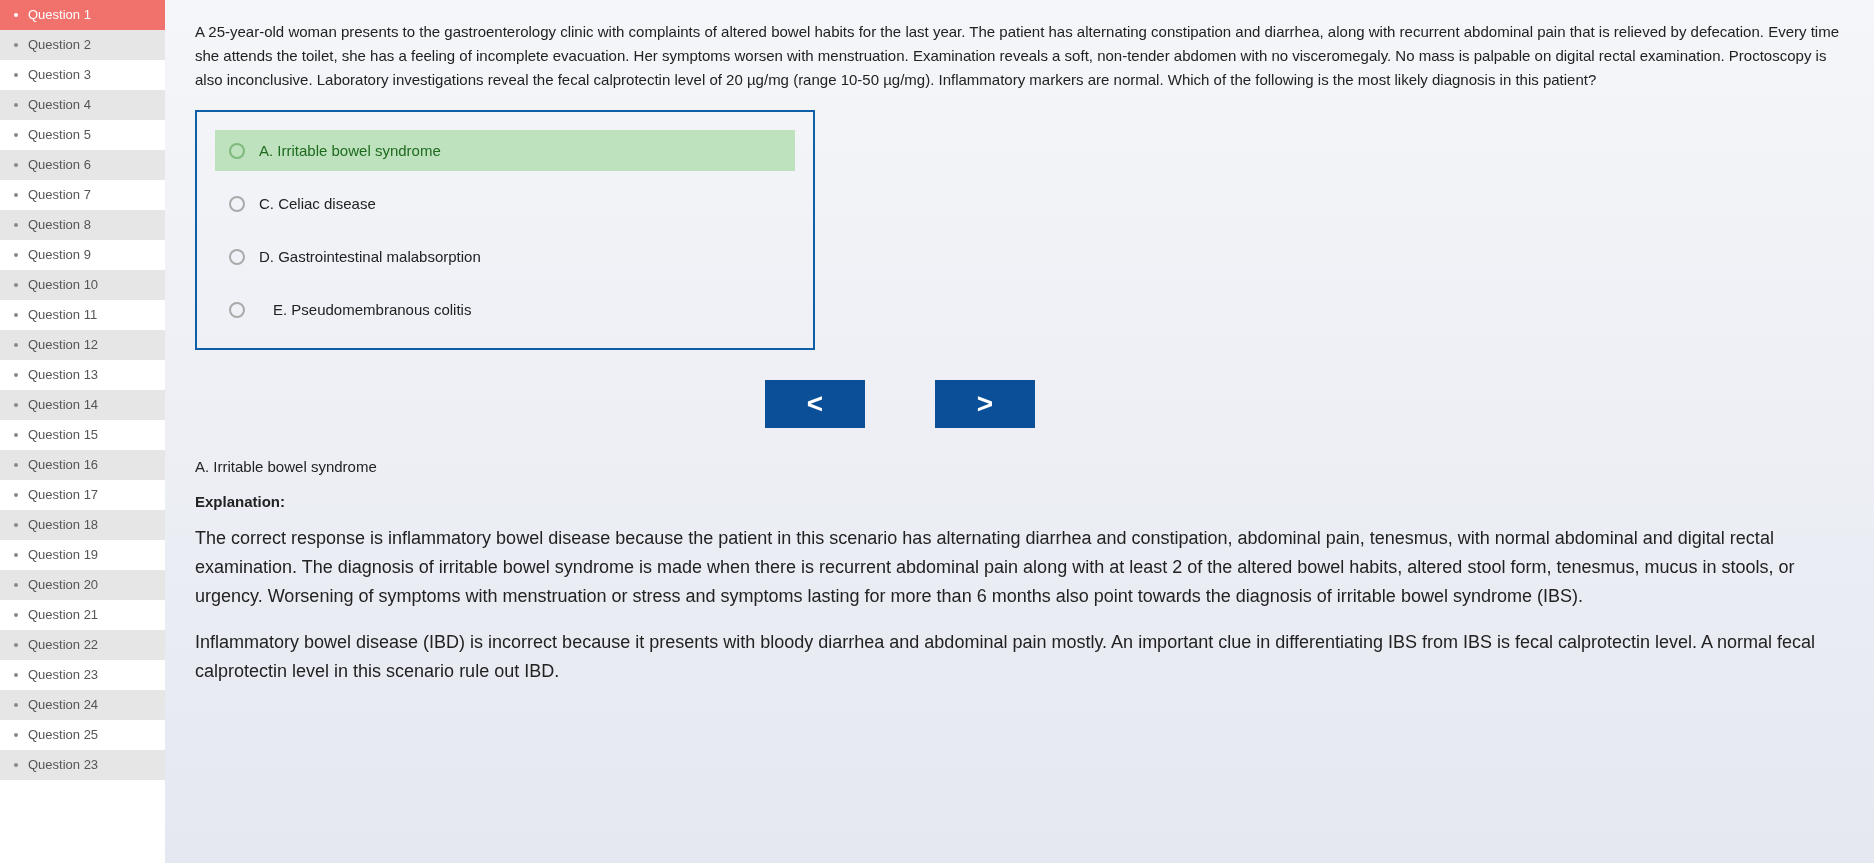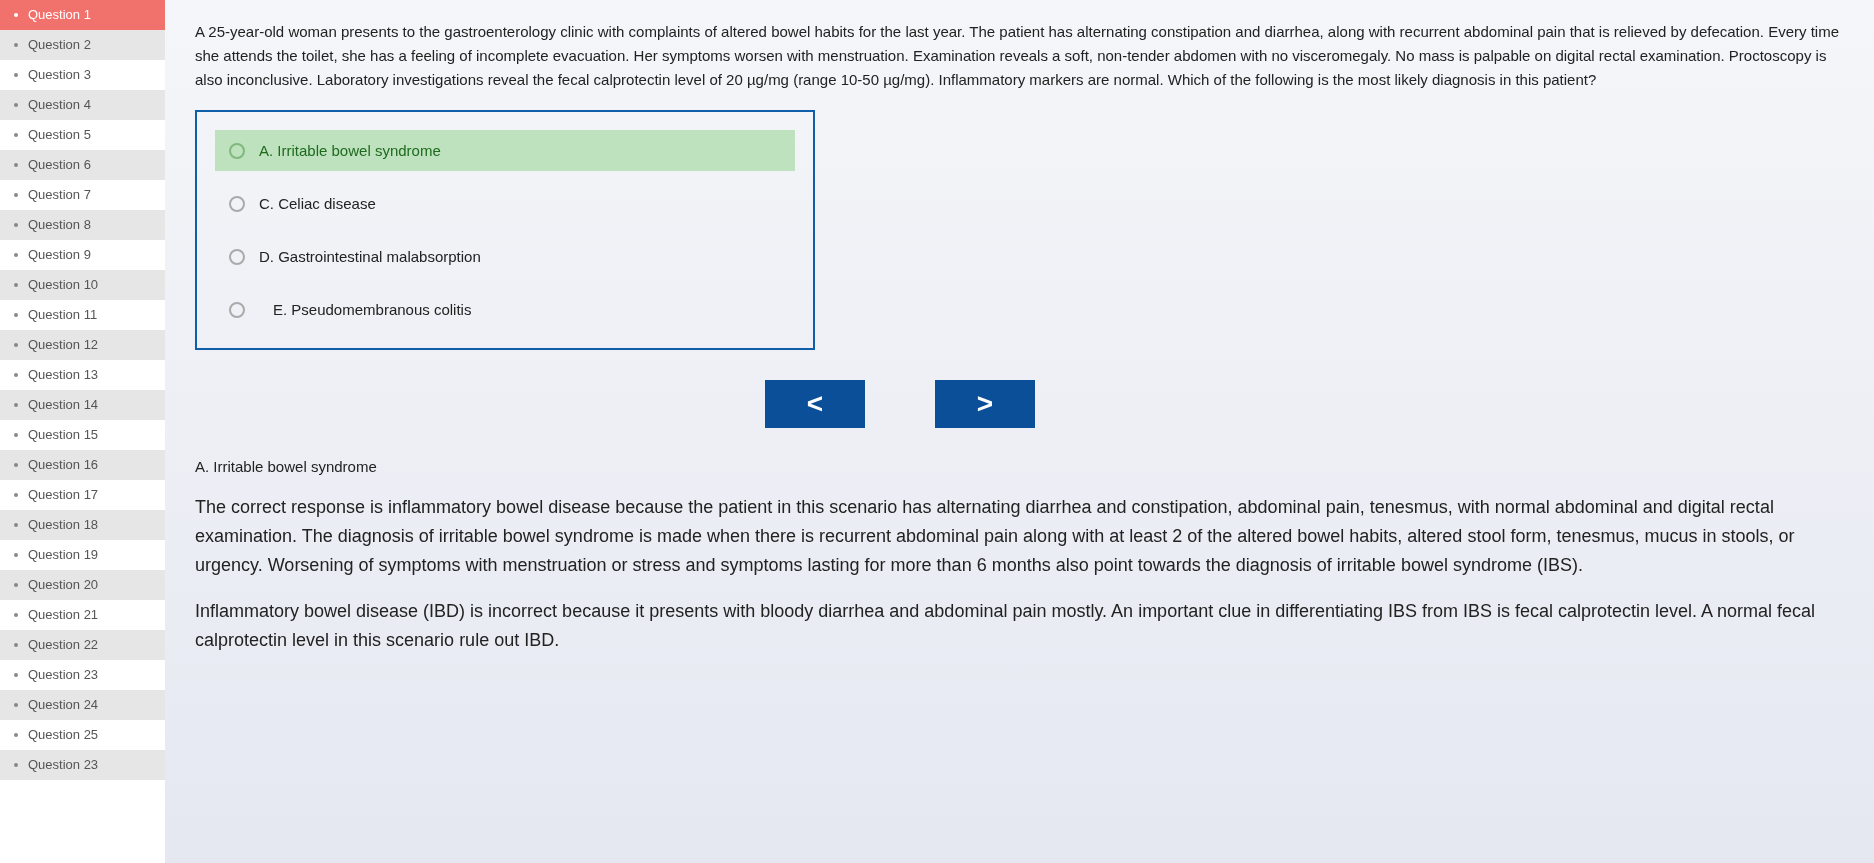--- a/index.html
+++ b/index.html
@@ -235,18 +235,19 @@
         <span class="otext">E. Pseudomembranous colitis</span>
       </div>
     </div>
 
   <div class="nav-row">
     <button class="nav-btn">&lt;</button>
     <button class="nav-btn">&gt;</button>
   </div>
 
   <p class="answer-heading">A. Irritable bowel syndrome</p>
+  <p class="explanation-label">Explanation:</p>
   <div class="explanation-body" id="explanation">
       <p>The correct response is inflammatory bowel disease because the patient in this scenario has alternating diarrhea and constipation, abdominal pain, tenesmus, with normal abdominal and digital rectal examination. The diagnosis of irritable bowel syndrome is made when there is recurrent abdominal pain along with at least 2 of the altered bowel habits, altered stool form, tenesmus, mucus in stools, or urgency. Worsening of symptoms with menstruation or stress and symptoms lasting for more than 6 months also point towards the diagnosis of irritable bowel syndrome (IBS).</p>
       <p>Inflammatory bowel disease (IBD) is incorrect because it presents with bloody diarrhea and abdominal pain mostly. An important clue in differentiating IBS from IBS is fecal calprotectin level. A normal fecal calprotectin level in this scenario rule out IBD.</p>
     </div>
 
 </main>
 
 </body></html>

